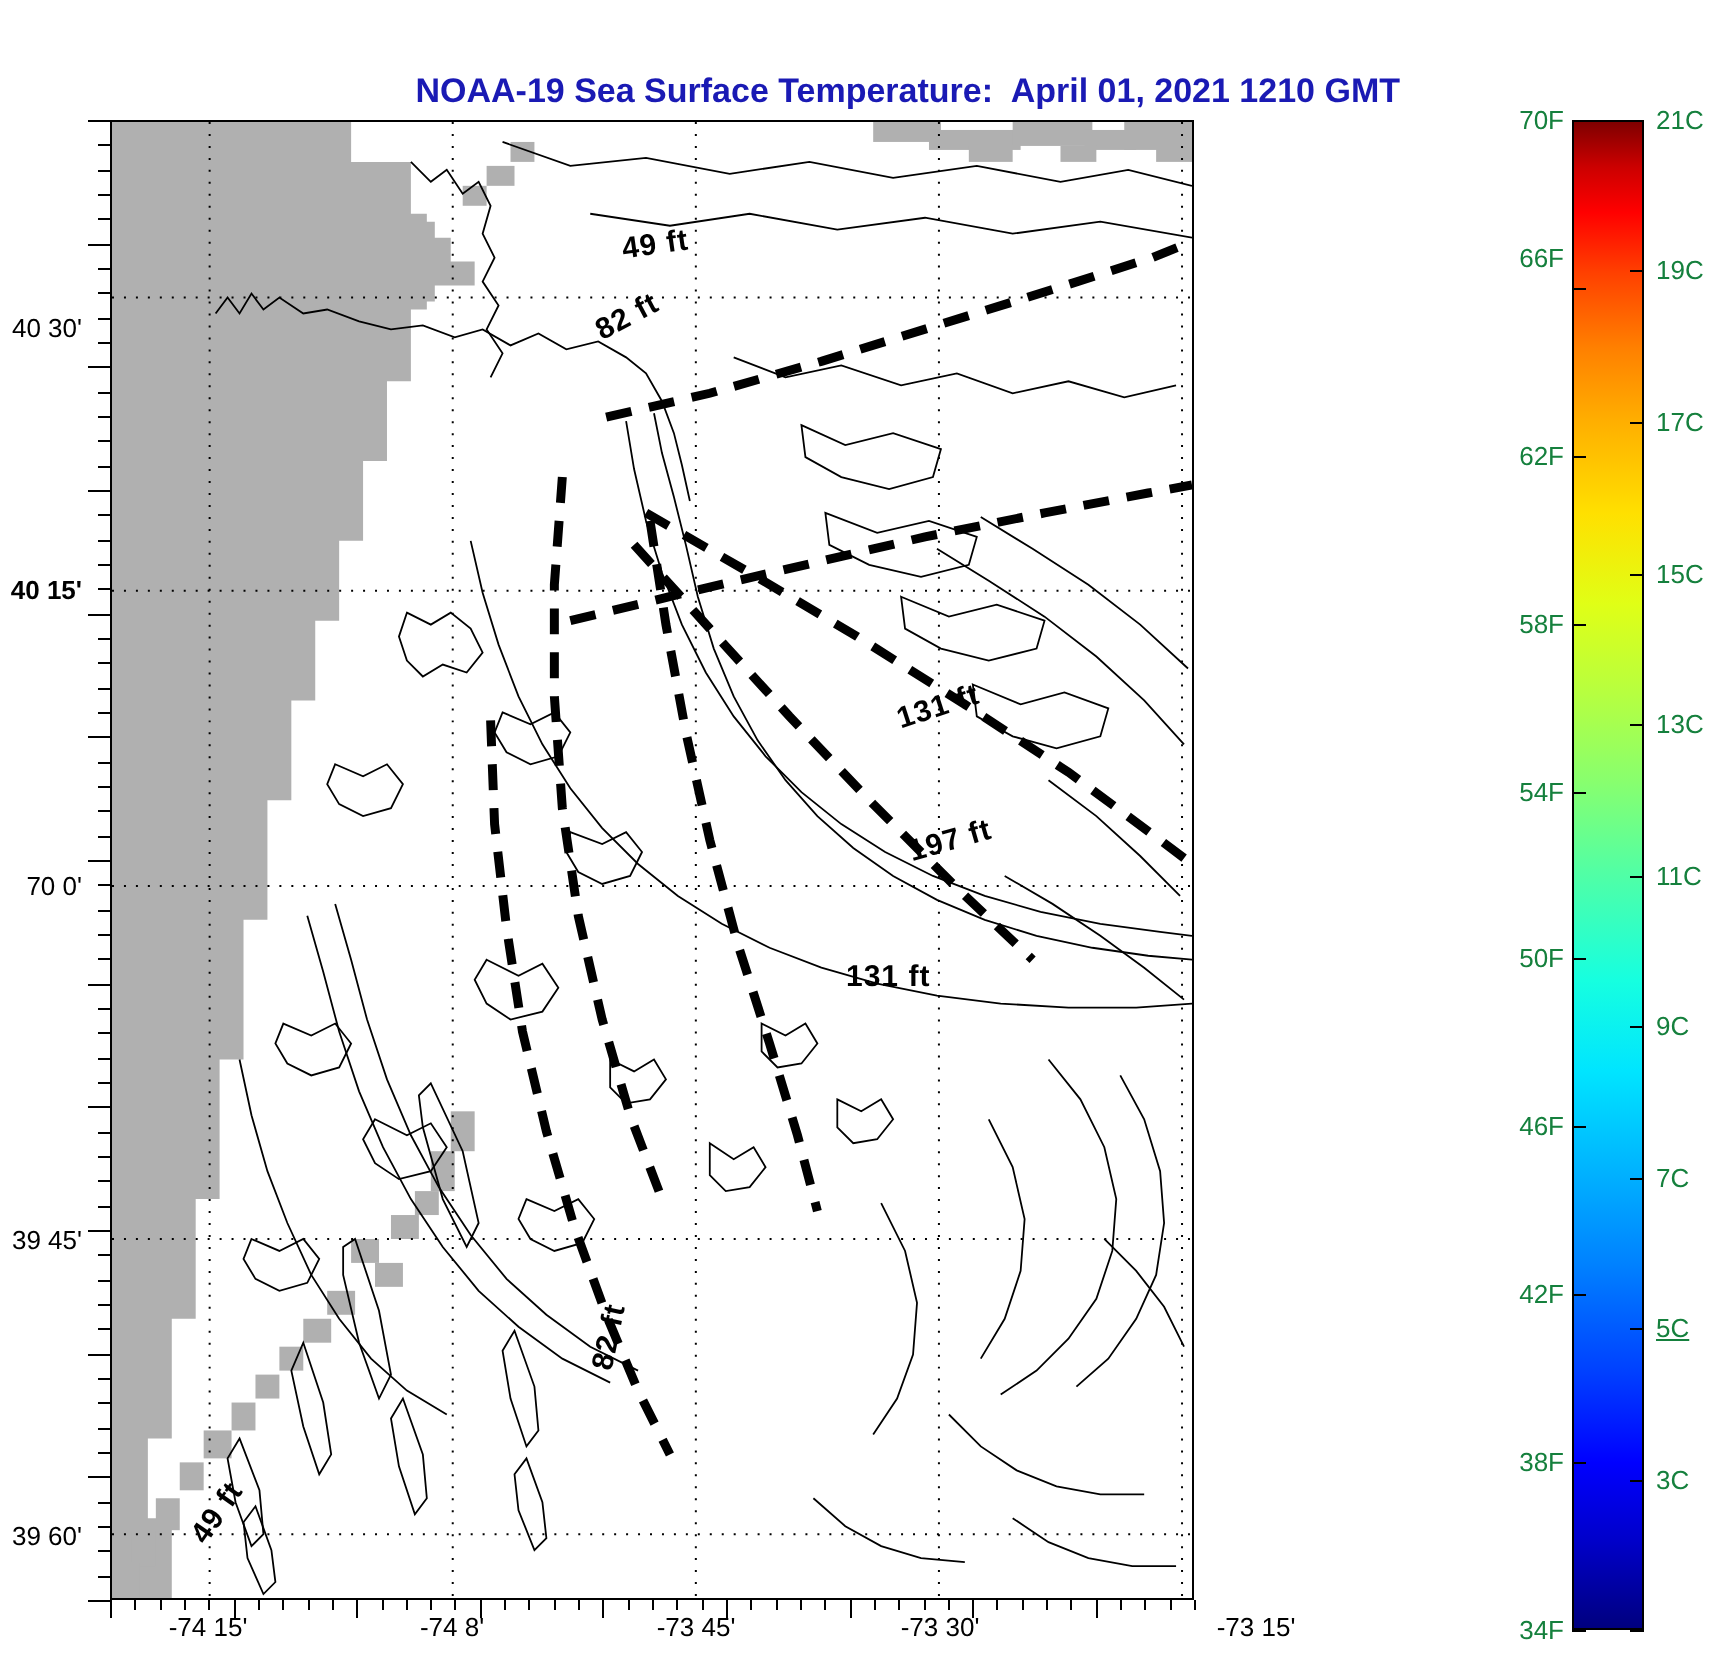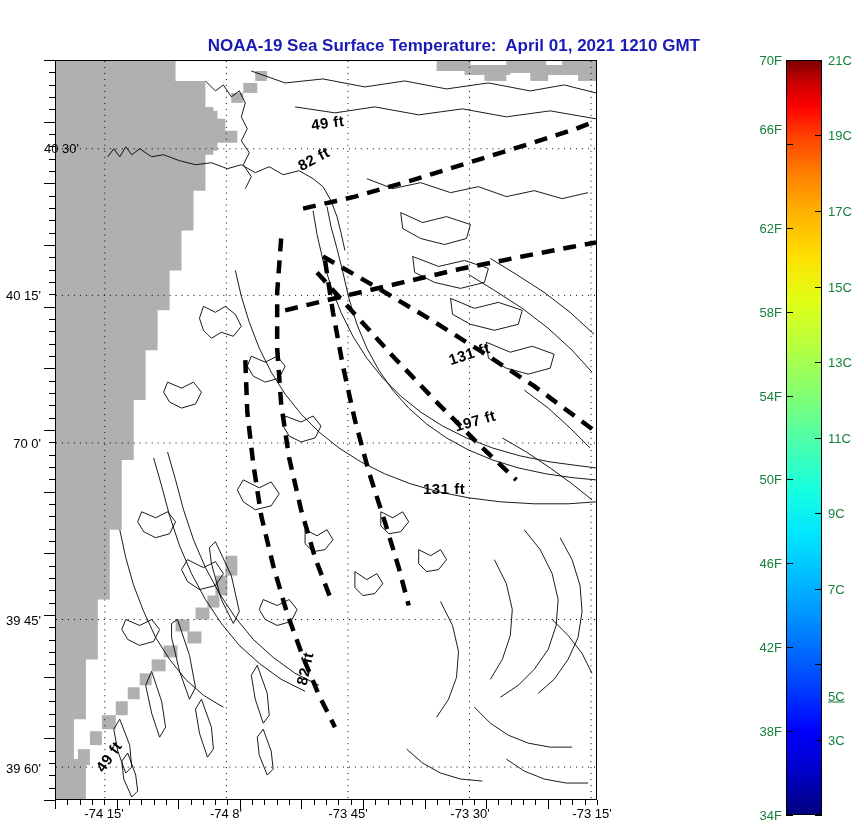--- a/index.html
+++ b/index.html
@@ -384,25 +384,25 @@
     <div class="tick ytick" style="top: 775px; left: 49px; width: 6px;"></div>
     <div class="tick ytick" style="top: 788px; left: 49px; width: 6px;"></div>
     <div class="tick ytick" style="top: 800px; left: 44px; width: 11px;"></div>
   </div>
 
 <div id="x-axis-labels">
     <div class="axis-label xlab" style="left: 104px;">-74 15'</div>
     <div class="axis-label xlab" style="left: 226px;">-74 8'</div>
     <div class="axis-label xlab" style="left: 348px;">-73 45'</div>
     <div class="axis-label xlab" style="left: 470px;">-73 30'</div>
-    <div class="axis-label xlab" style="left: 592px;">-73 15'</div>
+    <div class="axis-label xlab" style="left: 628px;">-73 15'</div>
   </div>
 <div id="y-axis-labels">
-    <div class="axis-label ylab" style="top: 148px; left: 0px; width: 41px; margin-left: 38px;">40 30'</div>
-    <div class="axis-label ylab" style="top: 295px; left: 0px; width: 41px;">40 15'</div>
+    <div class="axis-label ylab" style="top: 164px; left: 0px; width: 41px;">40 30'</div>
+    <div class="axis-label ylab" style="top: 295px; left: 0px; width: 41px; font-weight: bold;">40 15'</div>
     <div class="axis-label ylab" style="top: 443px; left: 0px; width: 41px;">70 0'</div>
     <div class="axis-label ylab" style="top: 620px; left: 0px; width: 41px;">39 45'</div>
     <div class="axis-label ylab" style="top: 768px; left: 0px; width: 41px;">39 60'</div>
   </div>
 
 <div id="colorbar-wrap">
   <div id="colorbar"></div>
   <div id="colorbar-ticks">
       <div class="cb-tick" style="left: 0px; top: 0px;"></div>
       <div class="cb-lab cb-lab-l" style="left: -48px; width: 44px; top: 0px;">70F</div>
@@ -434,19 +434,19 @@
       <div class="cb-lab cb-lab-r" style="left: 42px; top: 227px;">15C</div>
       <div class="cb-tick" style="left: 29px; top: 302px;"></div>
       <div class="cb-lab cb-lab-r" style="left: 42px; top: 302px;">13C</div>
       <div class="cb-tick" style="left: 29px; top: 378px;"></div>
       <div class="cb-lab cb-lab-r" style="left: 42px; top: 378px;">11C</div>
       <div class="cb-tick" style="left: 29px; top: 453px;"></div>
       <div class="cb-lab cb-lab-r" style="left: 42px; top: 453px;">9C</div>
       <div class="cb-tick" style="left: 29px; top: 529px;"></div>
       <div class="cb-lab cb-lab-r" style="left: 42px; top: 529px;">7C</div>
       <div class="cb-tick" style="left: 29px; top: 604px;"></div>
-      <div class="cb-lab cb-lab-r" style="left: 42px; top: 636px; text-decoration: underline;">5C</div>
+      <div class="cb-lab cb-lab-r" style="left: 42px; top: 604px; text-decoration: underline;">5C</div>
       <div class="cb-tick" style="left: 29px; top: 680px;"></div>
       <div class="cb-lab cb-lab-r" style="left: 42px; top: 680px;">3C</div>
       <div class="cb-tick" style="left: 29px; top: 755px;"></div>
       <div class="cb-lab cb-lab-r" style="left: 42px; top: 755px; margin-top: 24px;">1C</div>
     </div>
 </div>
 
 </body></html>

